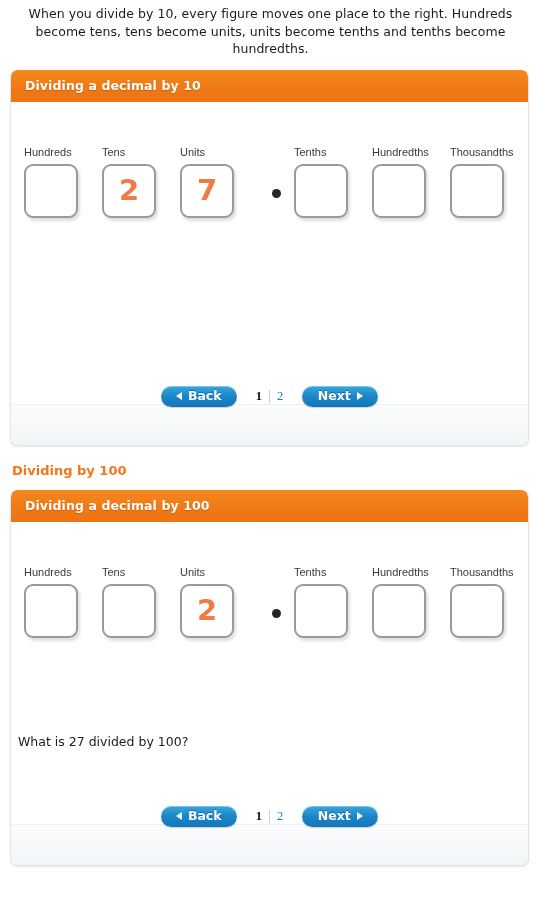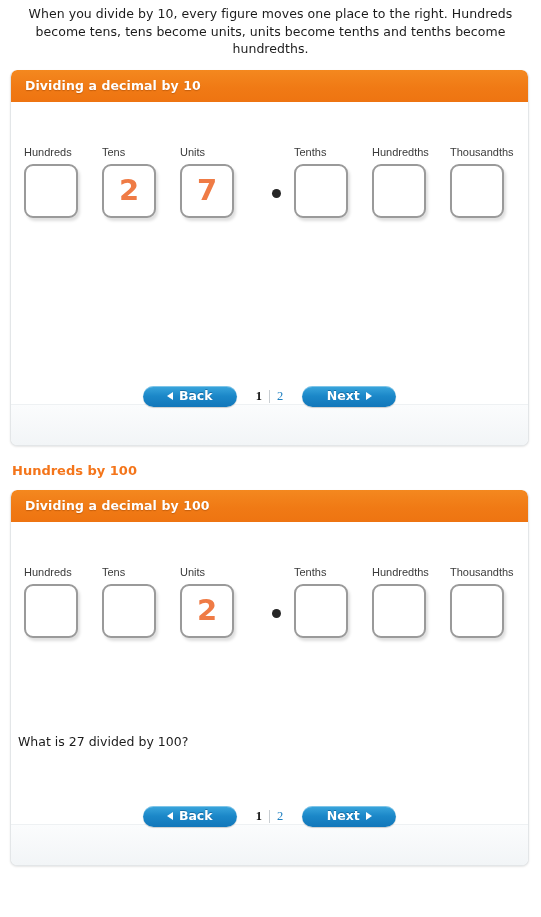--- a/index.html
+++ b/index.html
@@ -141,21 +141,21 @@
     left: 0;
     right: 0;
     top: 284px;
     display: flex;
     align-items: center;
     justify-content: center;
   }
   .nav-btn {
     height: 21px;
     min-width: 72px;
-    padding: 0 11px;
+    padding: 0 2px;
     border: none;
     border-radius: 11px;
     background: linear-gradient(to bottom, #3ba7dd 0%, #1b87c8 48%, #1277ba 100%);
     color: #ffffff;
     font-size: 12.5px;
     font-weight: bold;
     font-family: "DejaVu Sans", sans-serif;
     display: flex;
     align-items: center;
     justify-content: center;
@@ -283,21 +283,21 @@
         <div class="nav-btn">
           <span>Next</span>
           <span class="tri-right"></span>
         </div>
       </div>
 
     </div>
     <div class="widget-footer-strip"></div>
   </div>
 
-  <div class="section-heading">Hundreds by 100</div>
+  <div class="section-heading">Dividing by 100</div>
 
   <div class="widget">
     <div class="widget-header">
       <span class="widget-title">Dividing a decimal by 100</span>
     </div>
     <div class="widget-body">
 
       <div class="columns">
         <div class="column">
           <span class="col-label">Hundreds</span>

